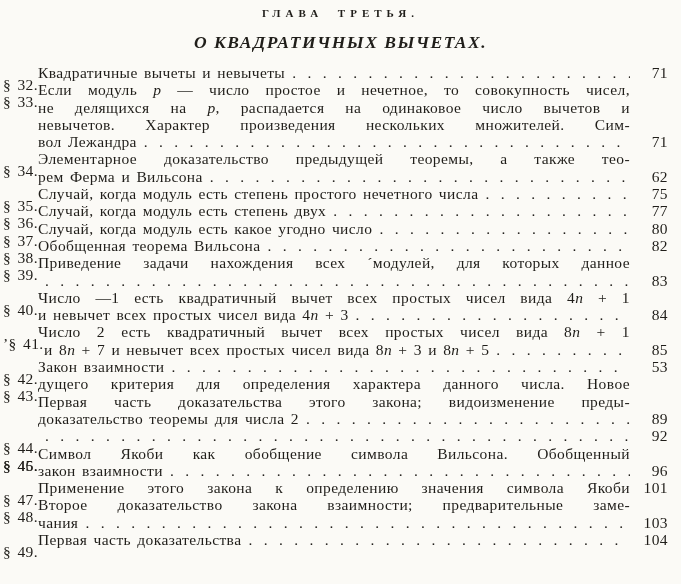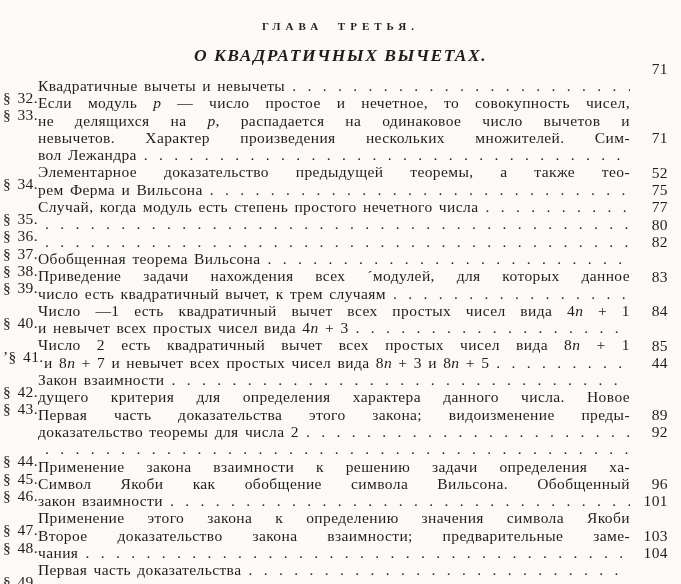--- a/index.html
+++ b/index.html
@@ -3,21 +3,21 @@
 <meta charset="utf-8">
 <style>
   html,body{margin:0;padding:0;}
   body{
     width:681px;height:584px;overflow:hidden;
     background:#fbfaf6;
     color:#201e1a;
     font-family:"Liberation Serif","DejaVu Serif",serif;
   }
   .chapter{
-    margin-top:19px;text-align:center;
+    margin-top:6px;text-align:center;
     font-size:11px;line-height:14px;font-weight:700;
     letter-spacing:5px;word-spacing:7px;
   }
   .title{
     margin-top:13px;text-align:center;
     font-size:17.5px;line-height:19px;font-weight:700;
     letter-spacing:1.5px;
     font-style:italic;
   }
   .toc{
@@ -28,21 +28,21 @@
   .entry{position:relative;padding-left:35px;padding-right:38px;}
   .num{position:absolute;left:0;top:12px;white-space:pre;}
   .line{display:flex;align-items:flex-start;position:relative;}
   .line.just .txt{flex:1;text-align:justify;text-align-last:justify;}
   .txt{white-space:pre-wrap;}
   .leader{
     flex:1;overflow:hidden;white-space:nowrap;
     margin-left:7px;word-spacing:7.5px;letter-spacing:0;
   }
   .pg{
-    position:absolute;right:-38px;bottom:17px;
+    position:absolute;right:-38px;bottom:0;
     width:34px;text-align:right;white-space:nowrap;
   }
   .i{font-style:italic;}
 </style>
 </head>
 <body>
 
 <div>
   <div class="chapter">ГЛАВА ТРЕТЬЯ.</div>
   <div class="title">О КВАДРАТИЧНЫХ ВЫЧЕТАХ.</div>
@@ -73,60 +73,61 @@
         </div>
       </div>
       <div class="entry">
         <span class="num">§ 34.</span>
         <div class="line just">
           <span class="txt"><span>Элементарное доказательство предыдущей теоремы, а также тео-</span></span>
         </div>
         <div class="line">
           <span class="txt"><span>рем Ферма и Вильсона</span></span>
           <span class="leader"> . . . . . . . . . . . . . . . . . . . . . . . . . . . . . . . . . . . . . . . . . . . . . . . . . . . . . . . . . . . . . . . . . . . . . .</span>
-          <span class="pg">52</span>
+          <span class="pg">62</span>
         </div>
       </div>
       <div class="entry">
         <span class="num">§ 35.</span>
         <div class="line">
           <span class="txt"><span>Случай, когда модуль есть степень простого нечетного числа</span></span>
           <span class="leader"> . . . . . . . . . . . . . . . . . . . . . . . . . . . . . . . . . . . . . . . . . . . . . . . . . . . . . . . . . . . . . . . . . . . . . .</span>
           <span class="pg">75</span>
         </div>
       </div>
       <div class="entry">
         <span class="num">§ 36.</span>
         <div class="line">
+          <span class="txt"><span>Случай, когда модуль есть степень двух</span></span>
           <span class="leader"> . . . . . . . . . . . . . . . . . . . . . . . . . . . . . . . . . . . . . . . . . . . . . . . . . . . . . . . . . . . . . . . . . . . . . .</span>
           <span class="pg">77</span>
         </div>
       </div>
       <div class="entry">
         <span class="num">§ 37.</span>
         <div class="line">
+          <span class="txt"><span>Случай, когда модуль есть какое угодно число</span></span>
           <span class="leader"> . . . . . . . . . . . . . . . . . . . . . . . . . . . . . . . . . . . . . . . . . . . . . . . . . . . . . . . . . . . . . . . . . . . . . .</span>
           <span class="pg">80</span>
         </div>
       </div>
       <div class="entry">
         <span class="num">§ 38.</span>
         <div class="line">
           <span class="txt"><span>Обобщенная теорема Вильсона</span></span>
           <span class="leader"> . . . . . . . . . . . . . . . . . . . . . . . . . . . . . . . . . . . . . . . . . . . . . . . . . . . . . . . . . . . . . . . . . . . . . .</span>
           <span class="pg">82</span>
         </div>
       </div>
       <div class="entry">
         <span class="num">§ 39.</span>
         <div class="line just">
           <span class="txt"><span>Приведение задачи нахождения всех ´модулей, для которых данное</span></span>
         </div>
         <div class="line">
-          <span class="txt"><span>число есть квадратичный вычет, к трем случаям</span></span>
           <span class="leader"> . . . . . . . . . . . . . . . . . . . . . . . . . . . . . . . . . . . . . . . . . . . . . . . . . . . . . . . . . . . . . . . . . . . . . .</span>
           <span class="pg">83</span>
         </div>
       </div>
       <div class="entry">
         <span class="num">§ 40.</span>
         <div class="line just">
           <span class="txt"><span>Число —1 есть квадратичный вычет всех простых чисел вида 4</span><span class="i">n</span><span> + 1</span></span>
         </div>
         <div class="line">
@@ -144,21 +145,21 @@
           <span class="txt"><span>и 8</span><span class="i">n</span><span> + 7 и невычет всех простых чисел вида 8</span><span class="i">n</span><span> + 3 и 8</span><span class="i">n</span><span> + 5</span></span>
           <span class="leader"> . . . . . . . . . . . . . . . . . . . . . . . . . . . . . . . . . . . . . . . . . . . . . . . . . . . . . . . . . . . . . . . . . . . . . .</span>
           <span class="pg">85</span>
         </div>
       </div>
       <div class="entry">
         <span class="num">§ 42.</span>
         <div class="line">
           <span class="txt"><span>Закон взаимности</span></span>
           <span class="leader"> . . . . . . . . . . . . . . . . . . . . . . . . . . . . . . . . . . . . . . . . . . . . . . . . . . . . . . . . . . . . . . . . . . . . . .</span>
-          <span class="pg">44</span>
+          <span class="pg">53</span>
         </div>
       </div>
       <div class="entry">
         <span class="num">§ 43.</span>
         <div class="line just">
           <span class="txt"><span>дущего критерия для определения характера данного числа. Новое</span></span>
         </div>
         <div class="line just">
           <span class="txt"><span>Первая часть доказательства этого закона; видоизменение преды-</span></span>
         </div>
@@ -170,23 +171,20 @@
       </div>
       <div class="entry">
         <span class="num">§ 44.</span>
         <div class="line">
           <span class="leader"> . . . . . . . . . . . . . . . . . . . . . . . . . . . . . . . . . . . . . . . . . . . . . . . . . . . . . . . . . . . . . . . . . . . . . .</span>
           <span class="pg">92</span>
         </div>
       </div>
       <div class="entry">
         <span class="num">§ 45.</span>
-        <div class="line just">
-          <span class="txt"><span>Применение закона взаимности к решению задачи определения ха-</span></span>
-        </div>
       </div>
       <div class="entry">
         <span class="num">§ 46.</span>
         <div class="line just">
           <span class="txt"><span>Символ Якоби как обобщение символа Вильсона. Обобщенный</span></span>
         </div>
         <div class="line">
           <span class="txt"><span>закон взаимности</span></span>
           <span class="leader"> . . . . . . . . . . . . . . . . . . . . . . . . . . . . . . . . . . . . . . . . . . . . . . . . . . . . . . . . . . . . . . . . . . . . . .</span>
           <span class="pg">96</span>

